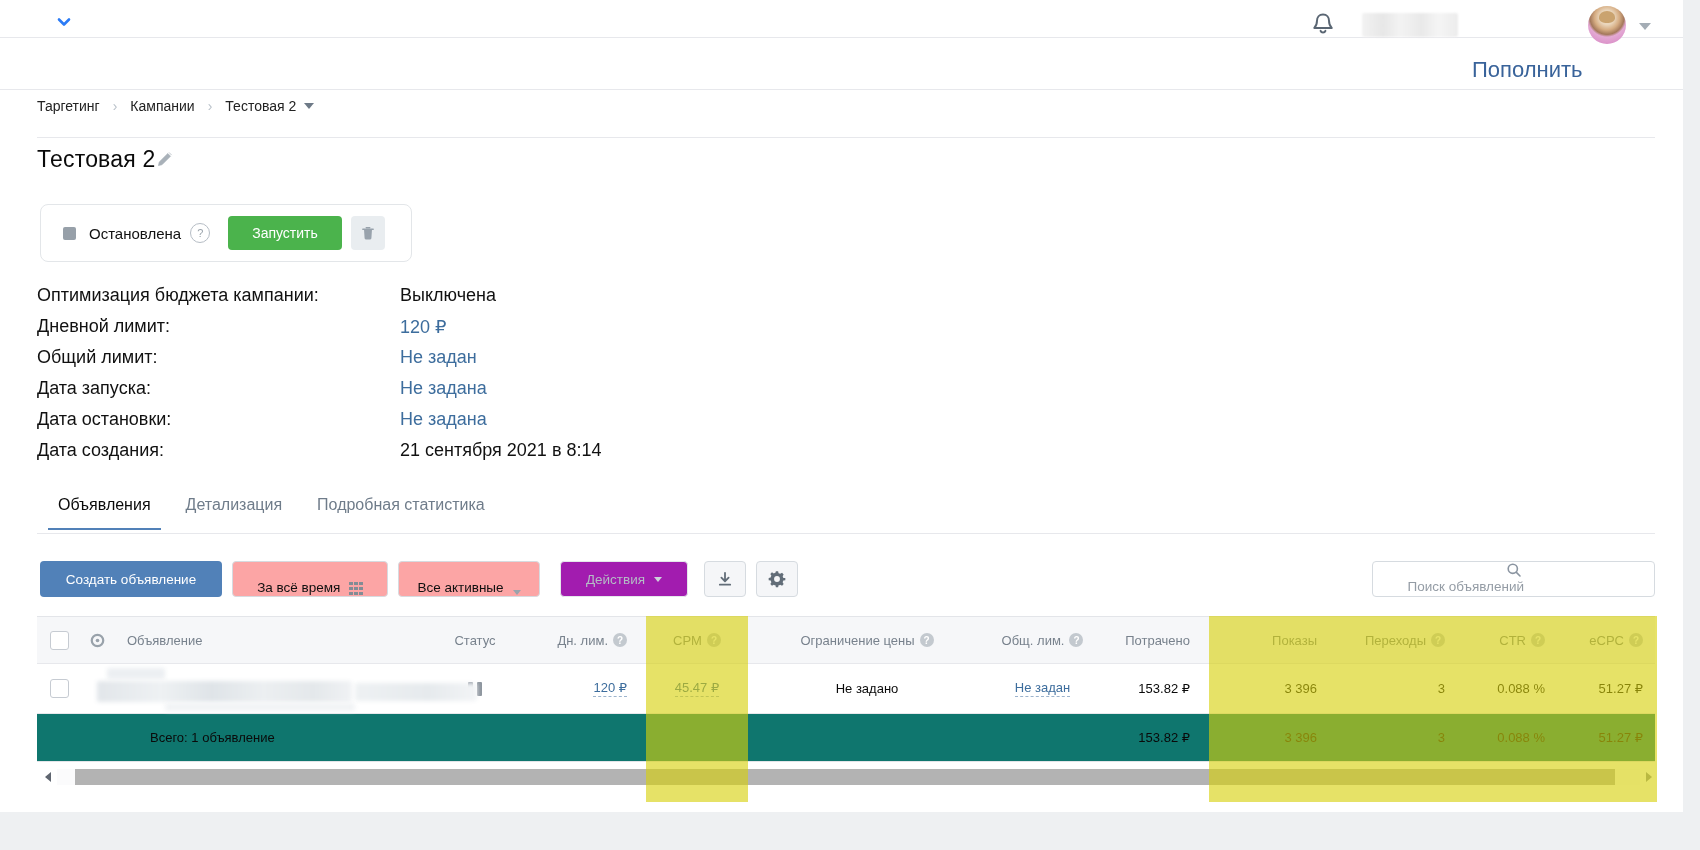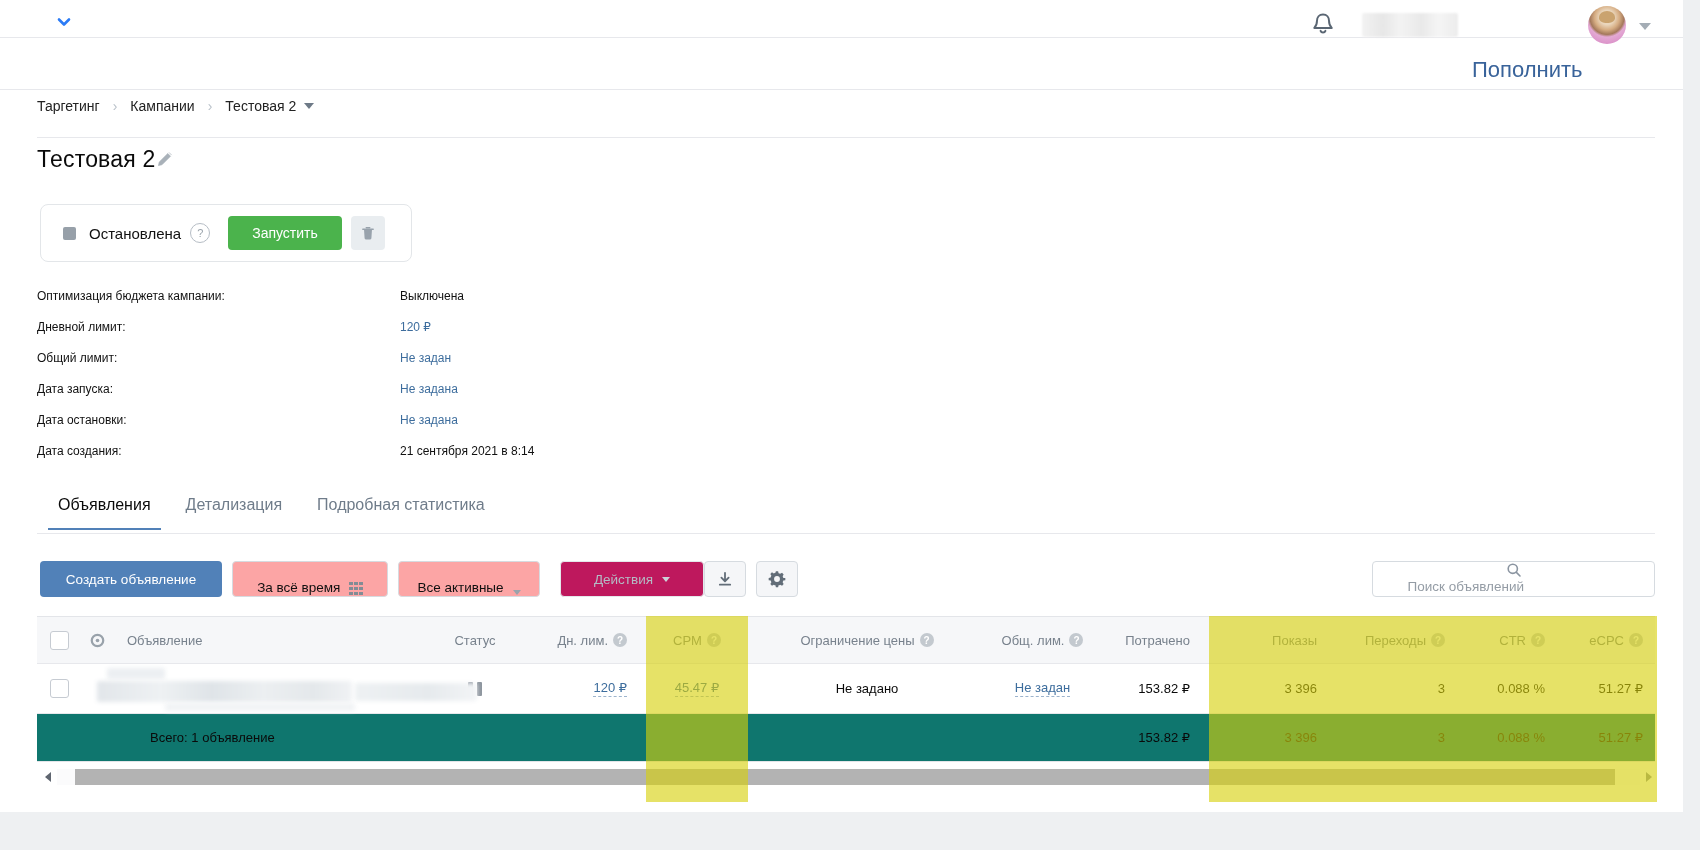--- a/index.html
+++ b/index.html
@@ -32,39 +32,39 @@
   .pencil{left:156px;top:150px;width:18px;height:18px;cursor:pointer;}
   .status-card{left:40px;top:204px;width:372px;height:58px;border:1px solid #e3e6e9;border-radius:8px;display:flex;align-items:center;padding-left:22px;box-sizing:border-box;background:#fff;}
   .stop-square{width:13px;height:13px;background:#97a0a9;border-radius:2px;}
   .status-label{font-size:15px;color:#111;margin-left:13px;}
   .help-outline{width:18px;height:18px;border:1px solid #b6bdc5;border-radius:50%;color:#9aa3ab;font-size:11px;display:flex;align-items:center;justify-content:center;margin-left:9px;cursor:pointer;}
   .start-btn{margin-left:18px;background:#4bb34c;color:#fff;font-size:14px;border:none;border-radius:4px;height:34px;padding:0 24px;cursor:pointer;font-family:inherit;}
   .trash-btn{margin-left:9px;width:34px;height:34px;background:#e9edf0;border:none;border-radius:4px;display:flex;align-items:center;justify-content:center;cursor:pointer;}
 
   
   .details{left:37px;top:280px;width:900px;}
-  .detail-row{display:flex;height:31px;align-items:center;font-size:12px;color:#111;}
+  .detail-row{display:flex;height:31px;align-items:center;font-size:18px;color:#111;}
   .detail-label{width:363px;}
   .detail-value{}
   .link{color:#3d6d9d;cursor:pointer;}
 
   
   .tabs{left:57px;top:492px;display:flex;gap:33px;font-size:16px;}
   .tab{padding:4px 1px 16px 1px;color:#6f7c8a;cursor:pointer;position:relative;}
   .tab.active{color:#0a0a0a;font-weight:500;}
   .tab.active::after{content:"";position:absolute;left:-9px;right:-9px;bottom:0;height:2px;background:#5181b8;}
   .tab-rule{left:37px;top:533px;width:1618px;}
 
   
   .btn{box-sizing:border-box;height:36px;border-radius:4px;font-size:13.5px;font-family:inherit;display:inline-flex;align-items:center;justify-content:center;cursor:pointer;}
   .btn-primary{left:40px;top:561px;width:182px;background:#5181b8;color:#fff;border:none;}
   .btn-light{background:#fca5a5;border:1px solid #d6dbe0;color:#101010;gap:9px;align-items:flex-end;}
   .btn-period{left:232px;top:561px;width:156px;}
   .btn-filter{left:398px;top:561px;width:142px;}
-  .btn-disabled{left:560px;top:561px;width:144px;background:#be185d;border:1px solid #e4e8eb;color:#b4bcc5;gap:9px;cursor:default;text-align:center;}
+  .btn-disabled{left:560px;top:561px;width:128px;background:#a21caf;border:1px solid #e4e8eb;color:#b4bcc5;gap:9px;cursor:default;text-align:center;}
   .btn-icon{background:#f5f6f8;border:1px solid #d6dbe0;width:42px;}
   .btn-dl{left:704px;top:561px;}
   .btn-gear{left:756px;top:561px;}
   .caret-sm{width:0;height:0;border-left:4.5px solid transparent;border-right:4.5px solid transparent;border-top:5.5px solid #9aa3ac;}
   .caret-dis{border-top-color:#ccd3d9;}
   .grid-icon{display:grid;grid-template-columns:repeat(3,3.5px);grid-template-rows:repeat(3,3.5px);gap:1.5px;}
   .grid-icon i{background:#828c95;}
   .search-box{left:1372px;top:561px;width:283px;height:36px;box-sizing:border-box;border:1px solid #d6dbe0;border-radius:4px;display:flex;align-items:center;padding:0 10px;background:#fff;flex-direction:column;}
   .search-box input{border:none;outline:none;font-size:13.5px;font-family:inherit;margin-left:8px;width:220px;color:#222;}
   .search-box input::placeholder{color:#949ca5;}

